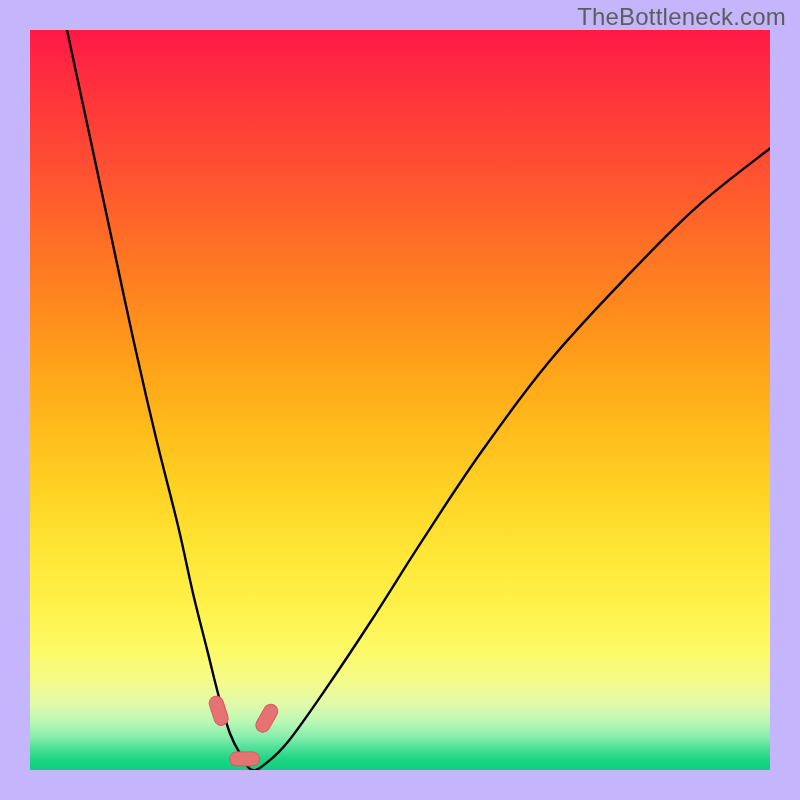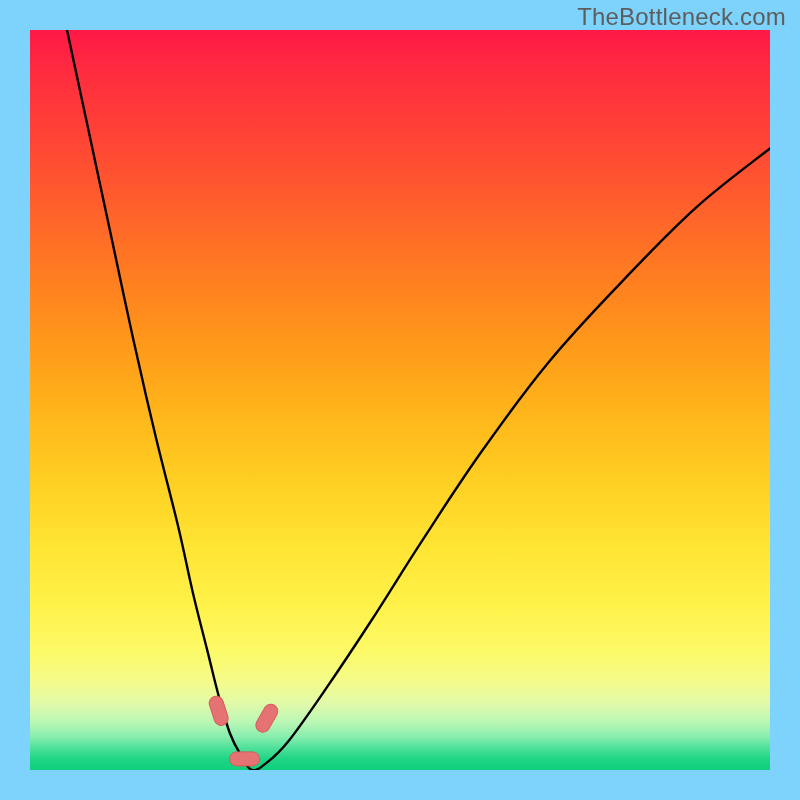--- a/index.html
+++ b/index.html
@@ -10,21 +10,21 @@
     overflow: hidden;
     background: #000;
     font-family: Arial, Helvetica, sans-serif;
   }
   .frame {
     position: absolute;
     top: 0;
     left: 0;
     width: 800px;
     height: 800px;
-    background: #7dd3fc;
+    background: #c4b5fd;
   }
   .plot-area {
     position: absolute;
     top: 30px;
     left: 30px;
     width: 740px;
     height: 740px;
     overflow: hidden;
   }
   .gradient {

